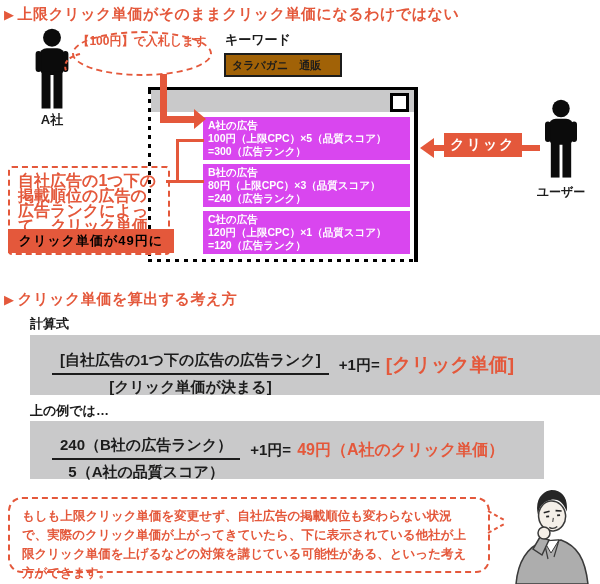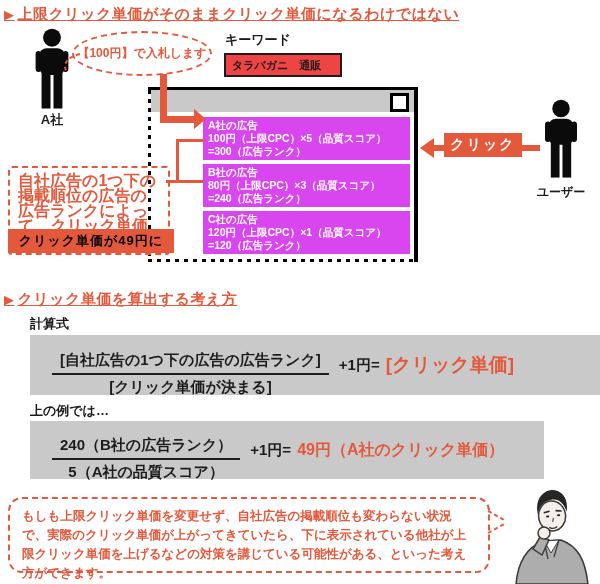--- a/index.html
+++ b/index.html
@@ -5,45 +5,45 @@
   * { margin:0; padding:0; box-sizing:border-box; }
   html,body { width:600px; height:584px; }
   body {
     position:relative; background:#ffffff; overflow:hidden;
     font-family:"Liberation Sans","DejaVu Sans",sans-serif; font-weight:bold;
     color:#1c1c1c;
   }
   .abs { position:absolute; }
 
   
-  .sec-title { font-size:15px; color:#E4583B; letter-spacing:0.5px; white-space:nowrap;text-decoration:underline; }
+  .sec-title { font-size:15px; color:#E4583B; letter-spacing:0.5px; white-space:nowrap; }
   .sec-title .marker { font-size:13px; margin-right:3px; }
   #title1 { left:4px; top:5px; }
   #title2 { left:4px; top:290px; }
 
   
   #personA { left:28px; top:28px; }
   #personA-label { left:28px; top:111px; width:48px; text-align:center; font-size:13px; }
   #personUser { left:538px; top:99px; }
   #user-label { left:528px; top:184px; width:66px; text-align:center; font-size:12px; }
 
   
   #bid-bubble {
     left:72px; top:31px; width:140px; height:45px;
     border:2px dashed #E4583B; border-radius:50%;
-    display:flex; align-items:center; justify-content:center;
+    display:flex; justify-content:center;
     color:#E4583B; font-size:12px; white-space:nowrap;
   }
   #bid-bubble-tail { left:56px; top:50px; }
 
   
   #keyword-label { left:225px; top:31px; font-size:13px; }
   #keyword-box {
     left:224px; top:53px; width:118px; height:24px;
-    background:#ef4444; border:2px solid #1c1c1c;
+    background:#a16207; border:2px solid #1c1c1c;
     font-size:11px; line-height:20px; padding-left:6px; white-space:nowrap;
   }
 
   
   #window { left:148px; top:87px; width:270px; height:175px; }
   #window .win-top    { position:absolute; top:0; left:0; right:0; height:3px; background:#000; }
   #window .win-right  { position:absolute; top:0; right:0; bottom:0; width:4px; background:#000; }
   #window .win-left   { position:absolute; top:3px; left:0; bottom:0; width:3px;
                         background:repeating-linear-gradient(to bottom,#000 0 4px,transparent 4px 9px); }
   #window .win-bottom { position:absolute; bottom:0; left:0; right:4px; height:3px;

